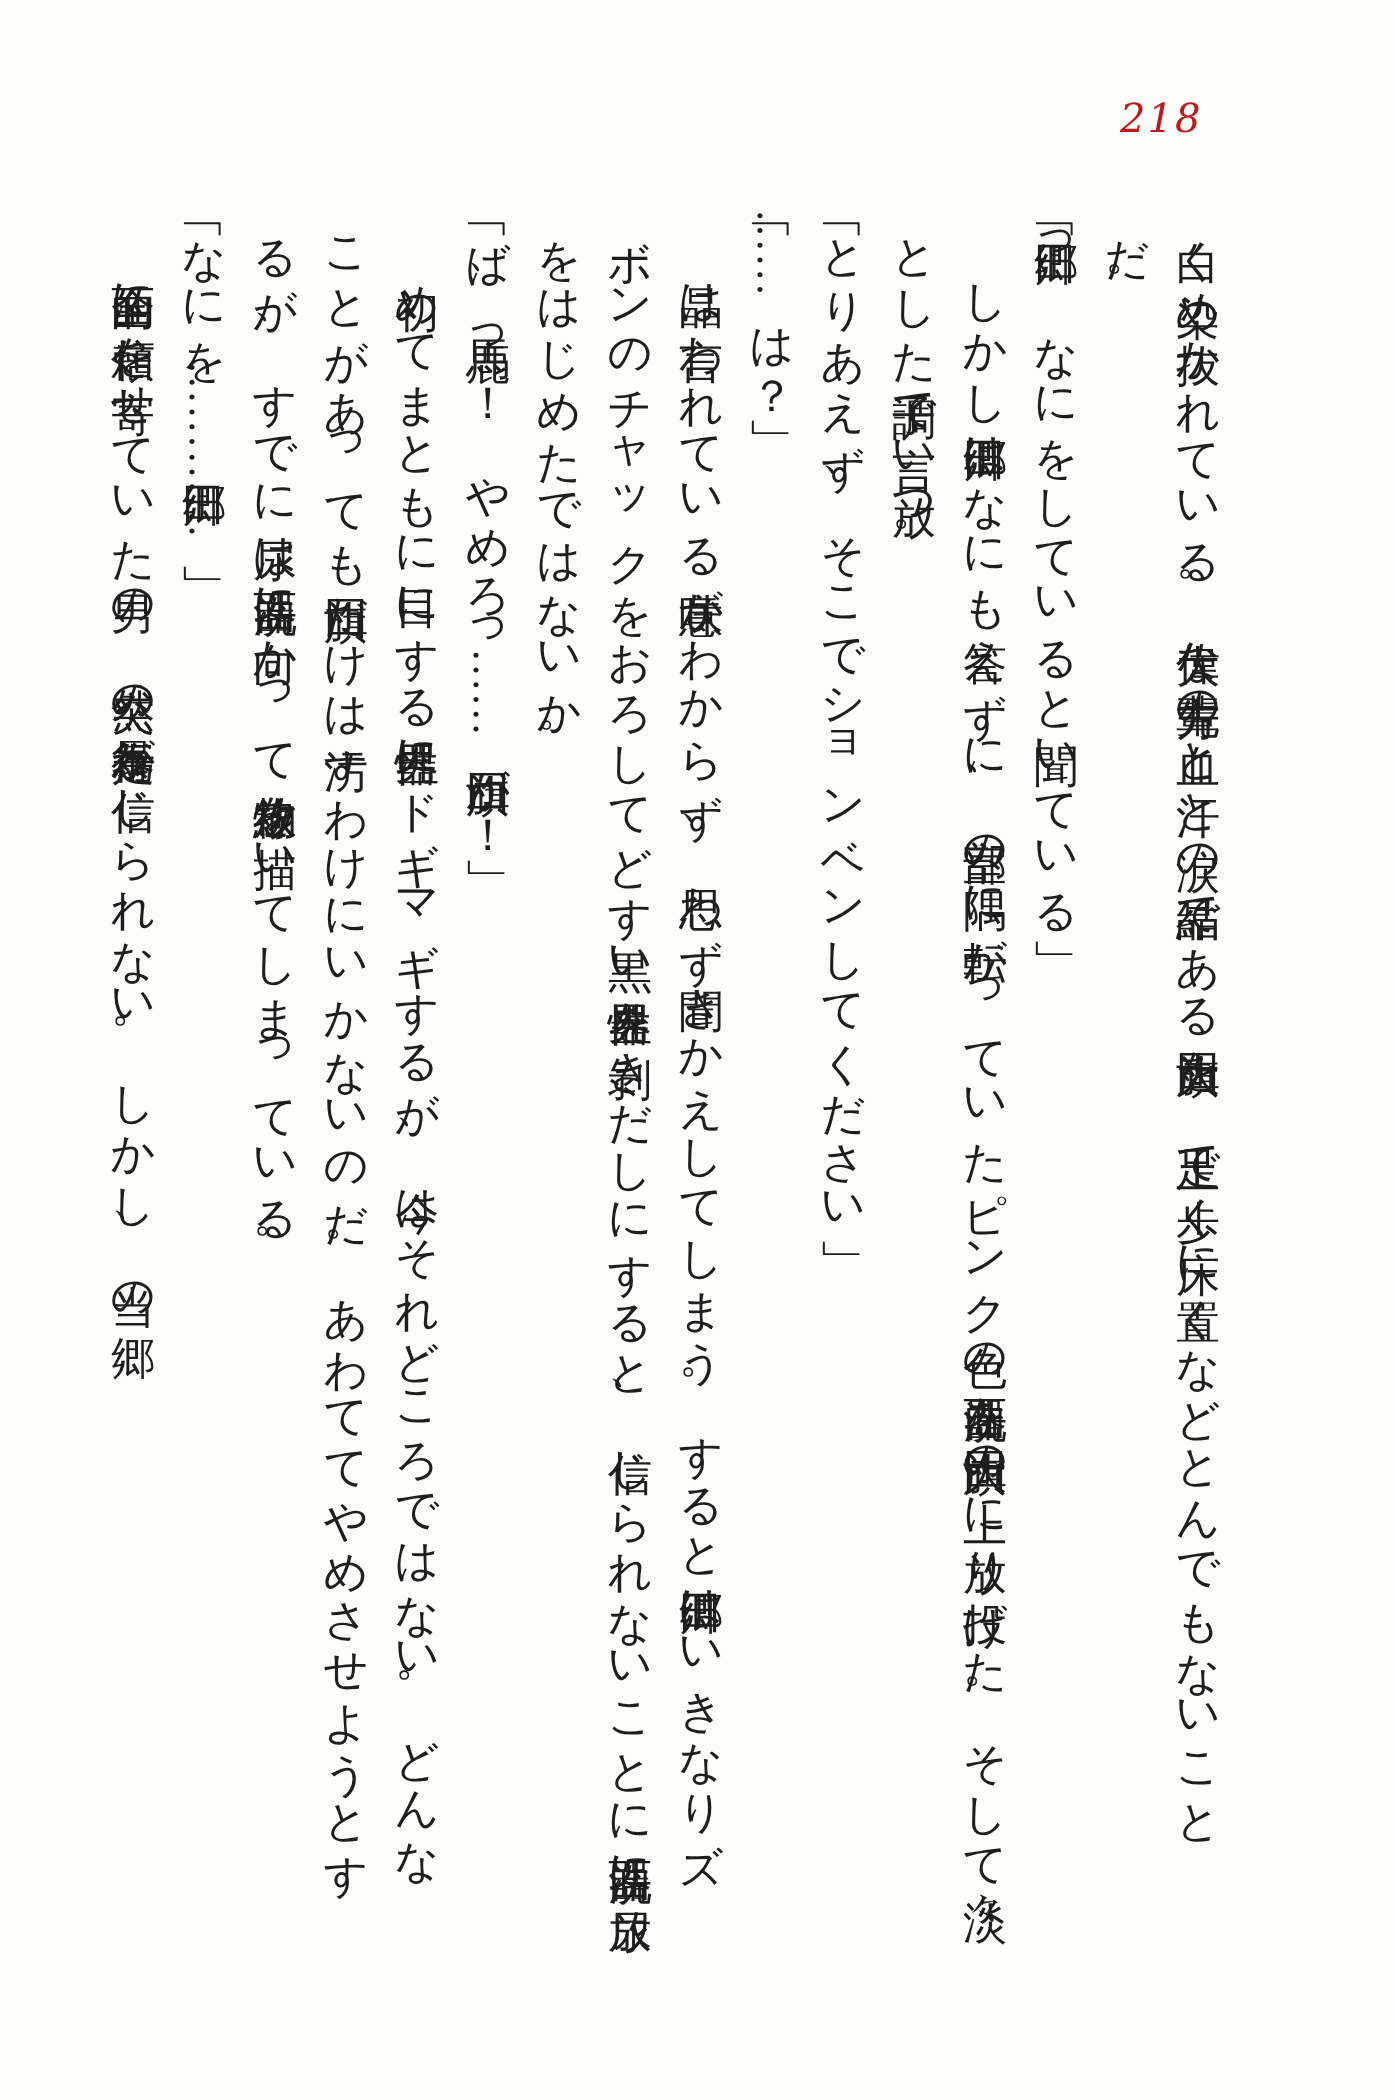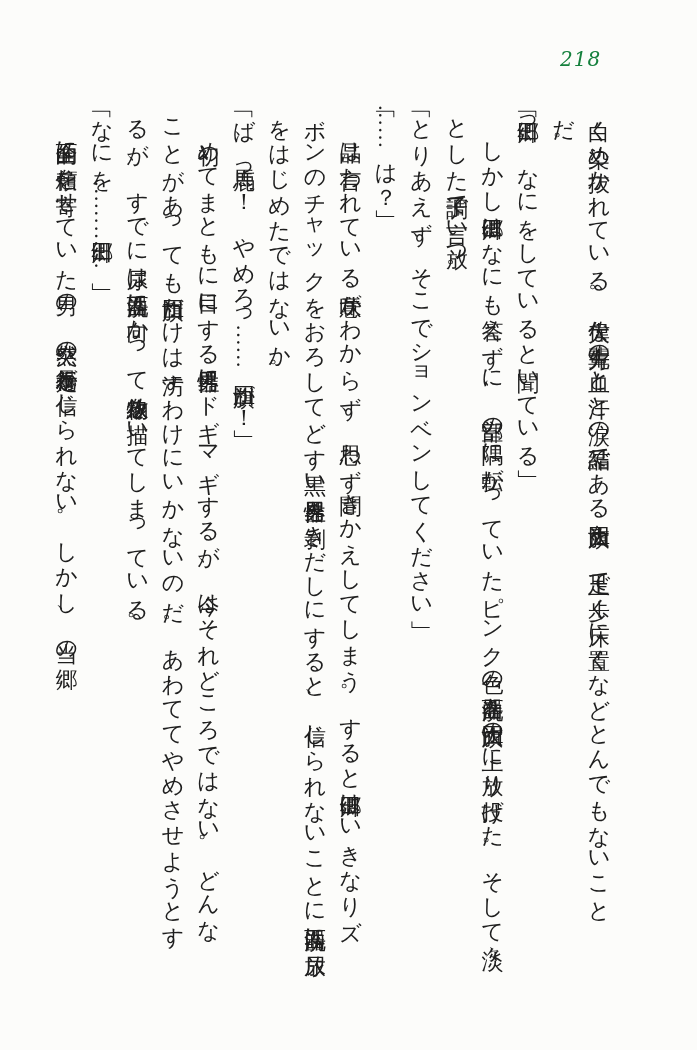--- a/index.html
+++ b/index.html
@@ -18,21 +18,21 @@
   }
   .folio {
     position: absolute;
     top: 47px;
     left: 560px;
     width: 40px;
     font-family: "DejaVu Serif", "Liberation Serif", serif;
     font-style: italic;
     font-size: 20px;
     letter-spacing: 1px;
-    color: #15803d;
+    color: #b91c1c;
     text-align: left;
   }
   .text-body {
     position: absolute;
     top: 104px;
     right: 80px;
     height: 848px;
     writing-mode: vertical-rl;
     text-orientation: mixed;
     font-family: "Liberation Serif", "DejaVu Serif", serif;

